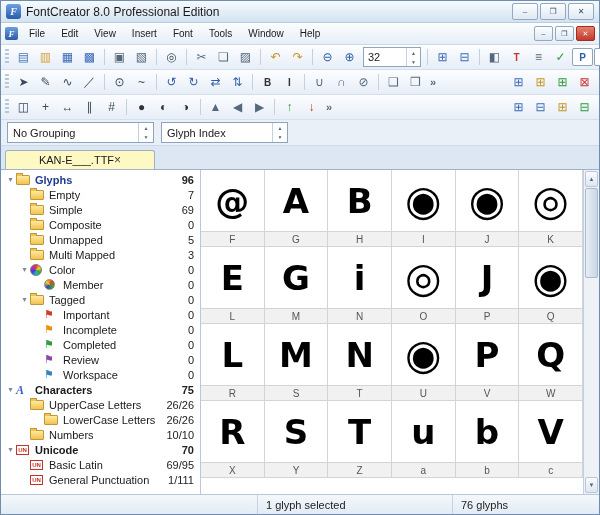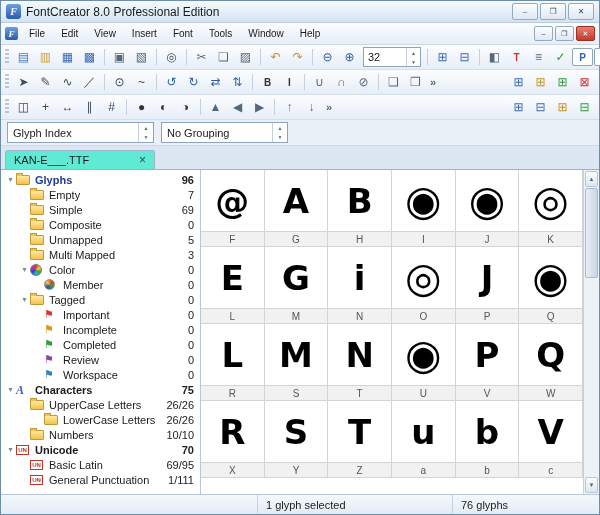--- a/index.html
+++ b/index.html
@@ -41,21 +41,21 @@
   .combo{height:19px;background:#fff;border:1px solid #8ea3bc;display:flex;align-items:stretch;}
   .combo:nth-child(1){width:145px;}
   .combo:nth-child(2){width:125px;}
   .combo:nth-child(3){width:125px;}
   .combo-text{flex:1;font-size:11px;display:flex;align-items:center;padding-left:5px;white-space:nowrap;overflow:hidden;}
   .combo-arrows{width:14px;border-left:1px solid #c2d0e0;display:flex;flex-direction:column;}
   .ca{flex:1;font-size:5px;color:#55687c;display:flex;align-items:center;justify-content:center;}
 
   
   .tabbar{height:21px;flex:none;display:flex;align-items:flex-end;padding:2px 4px 0;background:#dce7f3;border-bottom:1px solid #9fb2c8;}
-  .tab{height:19px;min-width:150px;box-sizing:border-box;background:#5eead4;border:1px solid #9fb2c8;border-bottom:none;border-radius:3px 3px 0 0;display:flex;align-items:center;justify-content:space-between;padding:0 8px;font-size:11px;}
+  .tab{height:19px;min-width:150px;box-sizing:border-box;background:#fef9c3;border:1px solid #9fb2c8;border-bottom:none;border-radius:3px 3px 0 0;display:flex;align-items:center;justify-content:center;padding:0 8px;font-size:11px;}
   .tab-close{color:#444;font-size:12px;line-height:1;}
 
   
   .main{flex:1;min-height:0;display:flex;background:#fff;}
   .tree{width:199px;flex:none;border-right:1px solid #b9c7d8;overflow:hidden;background:#fff;padding-top:2px;}
   .tree-row{display:flex;align-items:center;height:15px;font-size:11px;padding-right:6px;white-space:nowrap;}
   .tree-row.bold .t-label,.tree-row.bold .t-count{font-weight:bold;}
   .caret{width:11px;flex:none;font-size:8px;color:#7a8a9a;text-align:center;}
   .t-ico{width:16px;height:12px;flex:none;display:flex;align-items:center;justify-content:flex-start;margin-right:3px;}
   i.folder{display:block;width:12px;height:8px;background:linear-gradient(#ffe9a0,#f2c24e);border:1px solid #c0983a;border-radius:1px;position:relative;}
@@ -217,28 +217,28 @@
       <div class="tchev">»</div>
       <div class="tgap"></div>
       <div class="tb-btn" style="color: rgb(58, 106, 184);">⊞</div>
       <div class="tb-btn" style="color: rgb(58, 106, 184);">⊟</div>
       <div class="tb-btn" style="color: rgb(199, 148, 34);">⊞</div>
       <div class="tb-btn" style="color: rgb(47, 154, 58);">⊟</div>
     </div>
 
   <div class="groupbar">
       <div class="combo">
-        <span class="combo-text">Glyph Index</span>
+        <span class="combo-text">No Grouping</span>
         <div class="combo-arrows">
           <div class="ca">▲</div>
           <div class="ca">▼</div>
         </div>
       </div>
       <div class="combo">
-        <span class="combo-text">No Grouping</span>
+        <span class="combo-text">Glyph Index</span>
         <div class="combo-arrows">
           <div class="ca">▲</div>
           <div class="ca">▼</div>
         </div>
       </div>
     </div>
 
   <div class="tabbar">
     <div class="tab">
       <span class="tab-label">KAN-E___.TTF</span>

